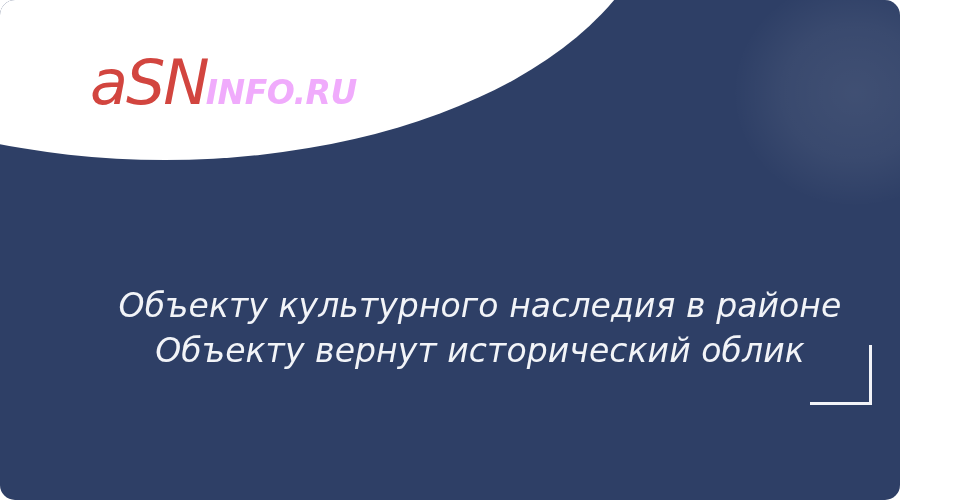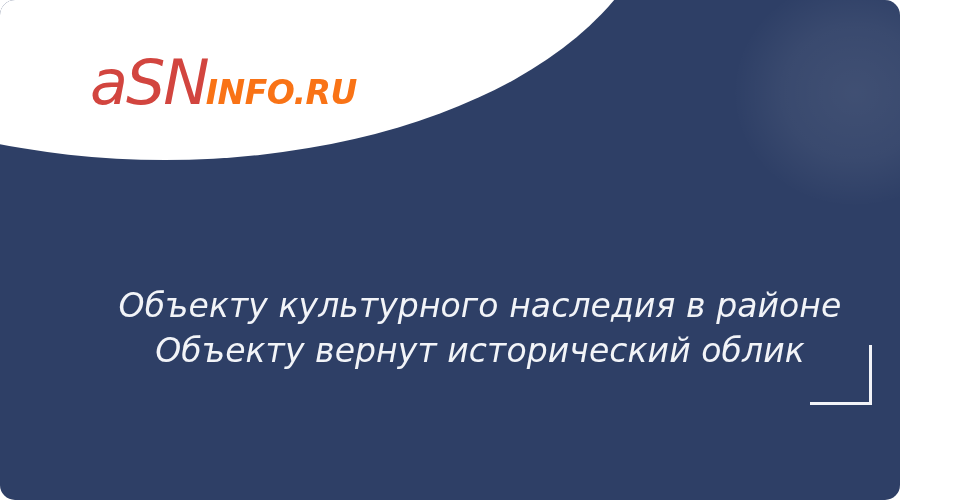--- a/index.html
+++ b/index.html
@@ -65,21 +65,21 @@
     line-height: 1;
     color: #D2453F;
   }
   #logo .logo-info {
     font-family: "DejaVu Sans", sans-serif;
     font-style: italic;
     font-weight: bold;
     font-size: 33px;
     letter-spacing: -0.5px;
     line-height: 1;
-    color: #f97316;
+    color: #f0abfc;
     margin-left: -2px;
   }
 
   #headline {
     position: absolute;
     left: 0;
     top: 283px;
     width: 960px;
     text-align: center;
     font-family: "DejaVu Sans", sans-serif;

